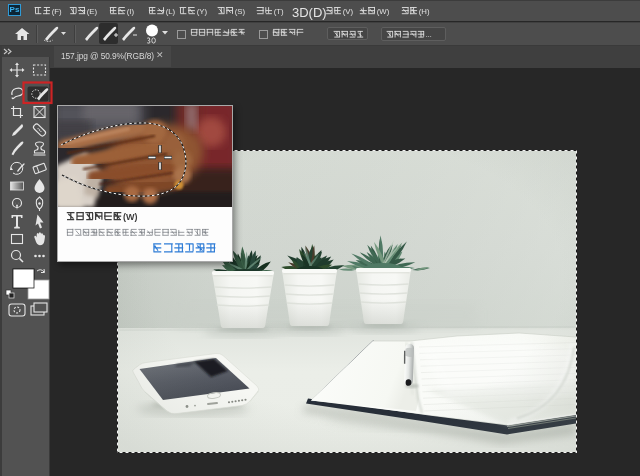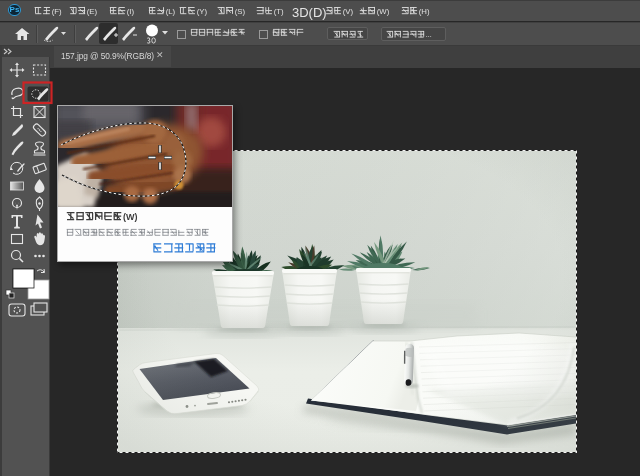--- a/index.html
+++ b/index.html
@@ -1,19 +1,19 @@
 <!DOCTYPE html>
 <html><head><meta charset="utf-8"><style>
 html,body{margin:0;padding:0;width:640px;height:476px;overflow:hidden;background:#272727;font-family:"Liberation Sans",sans-serif;-webkit-font-smoothing:antialiased;}
 *{-webkit-font-smoothing:antialiased;}
 .abs{position:absolute;}
 </style></head><body>
 <div class="abs" style="left:0;top:0;width:640px;height:476px;background:#272727">
     <div class="abs" style="left:0;top:0;width:640px;height:21px;background:#4d4d4d;border-top:1px solid #3c3c3c;box-sizing:border-box"></div>
-    <div class="abs" style="left:8px;top:4px;width:13px;height:12px;background:#0d2636;border:1px solid #2f9bd8;border-radius:6px;box-sizing:border-box;color:#3cb3f0;font-size:8px;font-weight:bold;text-align:center;line-height:10px">Ps</div>
+    <div class="abs" style="left:8px;top:4px;width:13px;height:12px;background:#0d2636;border:1px solid #2f9bd8;border-radius:0;box-sizing:border-box;color:#3cb3f0;font-size:8px;font-weight:bold;text-align:center;line-height:10px">Ps</div>
     <svg style="position:absolute;left:34px;top:6px;overflow:visible" width="39" height="12">
       <path d="M0.6 1.5H7.2 M1.4 7.7H7.4 M1.5 1.7V7.5 M4.3 1.5V7.8" stroke="#e0e0e0" stroke-width="0.90" fill="none"></path>
       <path d="M9.7 4.6H16.0 M9.0 7.7H15.8 M9.8 1.5H16.0 M12.6 1.3V8.1" stroke="#e0e0e0" stroke-width="0.90" fill="none"></path>
       <text x="17.7" y="7.9" font-size="7.8" fill="#e0e0e0" font-family="Liberation Sans, sans-serif" font-weight="normal">(F)</text>
     </svg>
     <svg style="position:absolute;left:69px;top:6px;overflow:visible" width="39" height="12">
       <path d="M1.2 7.7H7.1 M0.8 1.5H7.4 M7.1 1.7V7.3 M4.3 1.5V8.0 M2.1 2.7L4.7 6.8" stroke="#e0e0e0" stroke-width="0.90" fill="none"></path>
       <path d="M9.1 4.6H16.2 M9.8 7.7H16.2 M9.3 1.5H15.6 M15.5 0.9V7.9 M10.4 2.7L15.1 6.8" stroke="#e0e0e0" stroke-width="0.90" fill="none"></path>
       <text x="17.7" y="7.9" font-size="7.8" fill="#e0e0e0" font-family="Liberation Sans, sans-serif" font-weight="normal">(E)</text>
     </svg>

